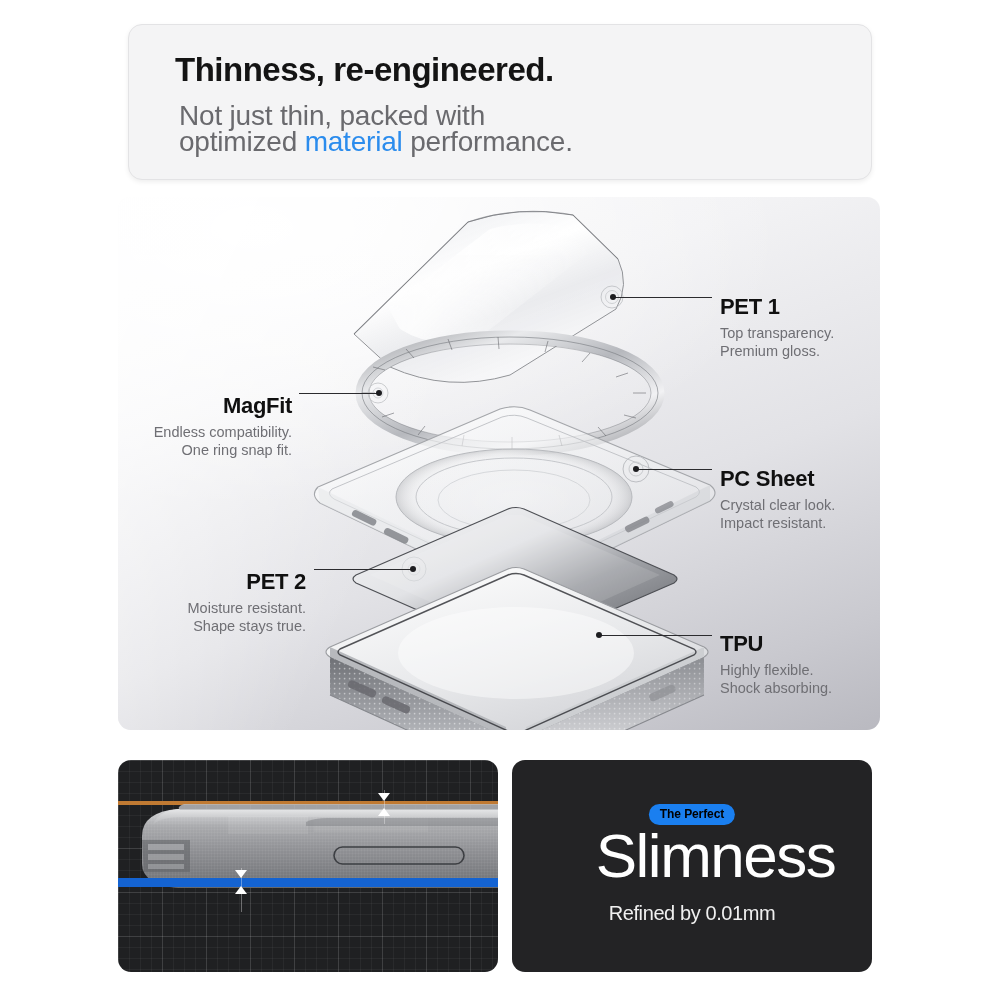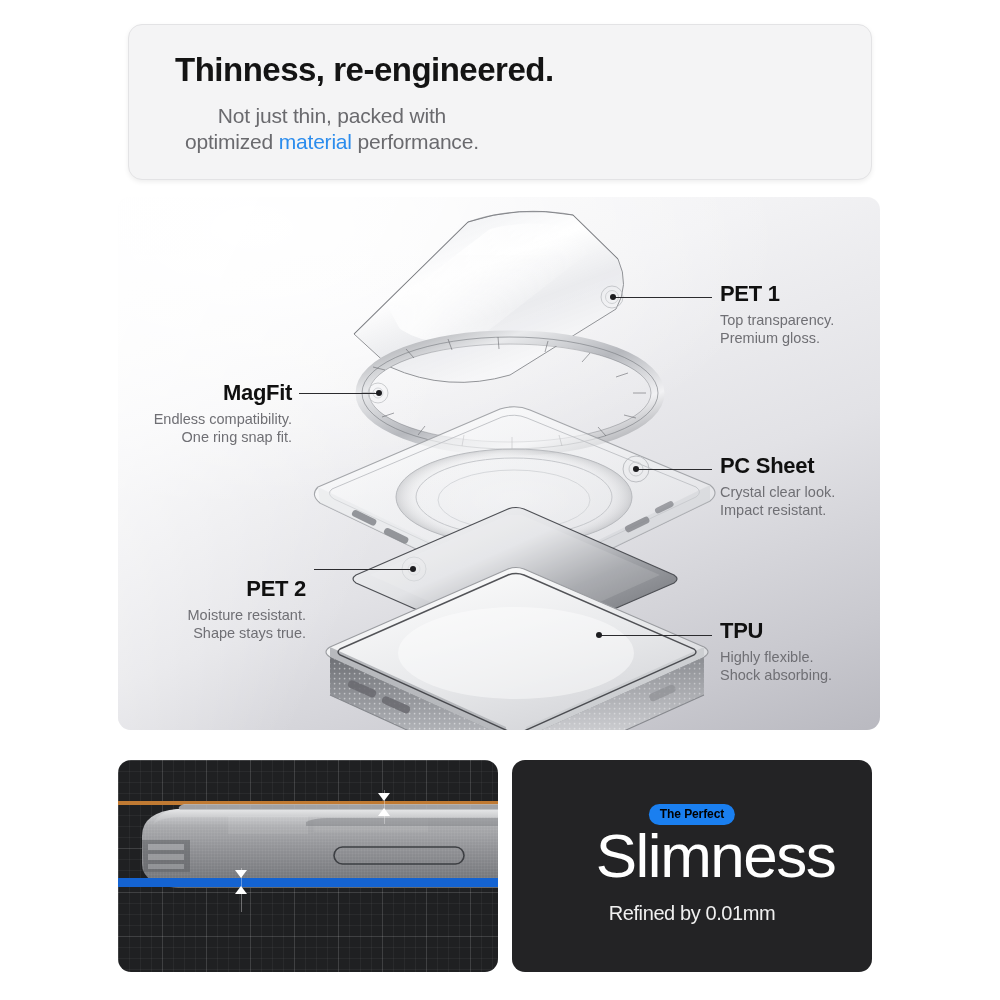--- a/index.html
+++ b/index.html
@@ -29,27 +29,26 @@
     position: absolute;
     left: 46px; top: 26px;
     font-size: 33px;
     font-weight: bold;
     color: #141414;
     letter-spacing: -0.5px;
     white-space: nowrap;
   }
   .header-sub {
     position: absolute;
-    left: 56px; top: 78px;
-    font-size: 21px;
+    left: 50px; top: 78px;
+    font-size: 28px;
     line-height: 26px;
     color: #6a6a6e;
     letter-spacing: -0.2px;
     white-space: nowrap;
-    text-align: center;
   }
   .accent-word { color: #2b8ced; }
 
   
   .main-panel {
     position: absolute;
     left: 118px; top: 197px;
     width: 762px; height: 533px;
     border-radius: 13px;
     overflow: hidden;
@@ -61,21 +60,21 @@
     position: absolute; inset: 0;
     background: linear-gradient(115deg, rgba(255,255,255,0.75) 0%, rgba(255,255,255,0) 42%);
     pointer-events: none;
   }
 
   
   .stage { position: absolute; inset: 0; }
   .stage svg { position: absolute; left: 0; top: 0; }
 
   
-  .callout { position: absolute; }
+  .callout { position: absolute; margin-top: 13px; }
   .callout .c-title {
     font-size: 22px;
     font-weight: bold;
     color: #101010;
     letter-spacing: -0.3px;
     white-space: nowrap;
     line-height: 26px;
   }
   .callout .c-desc {
     font-size: 14.5px;
@@ -379,21 +378,21 @@
   <div class="callout right" style="left:602px; top:256px;">
     <div class="c-title">PC Sheet</div>
     <div class="c-desc">
       <span>Crystal clear look.</span><br>
       <span>Impact resistant.</span>
     </div>
   </div>
 
   <div class="leader" style="left:196px; top:372px; width:100px;"></div>
   <div class="leader-dot" style="left:292px; top:369px;"></div>
-  <div class="callout left" style="left:0px; top:379px; width:188px;text-align:right;">
+  <div class="callout left" style="left:0px; top:359px; width:188px;text-align:right;">
     <div class="c-title">PET 2</div>
     <div class="c-desc">
       <span>Moisture resistant.</span><br>
       <span>Shape stays true.</span>
     </div>
   </div>
 
   <div class="leader" style="left:482px; top:438px; width:112px;"></div>
   <div class="leader-dot" style="left:478px; top:435px;"></div>
   <div class="callout right" style="left:602px; top:421px;">

